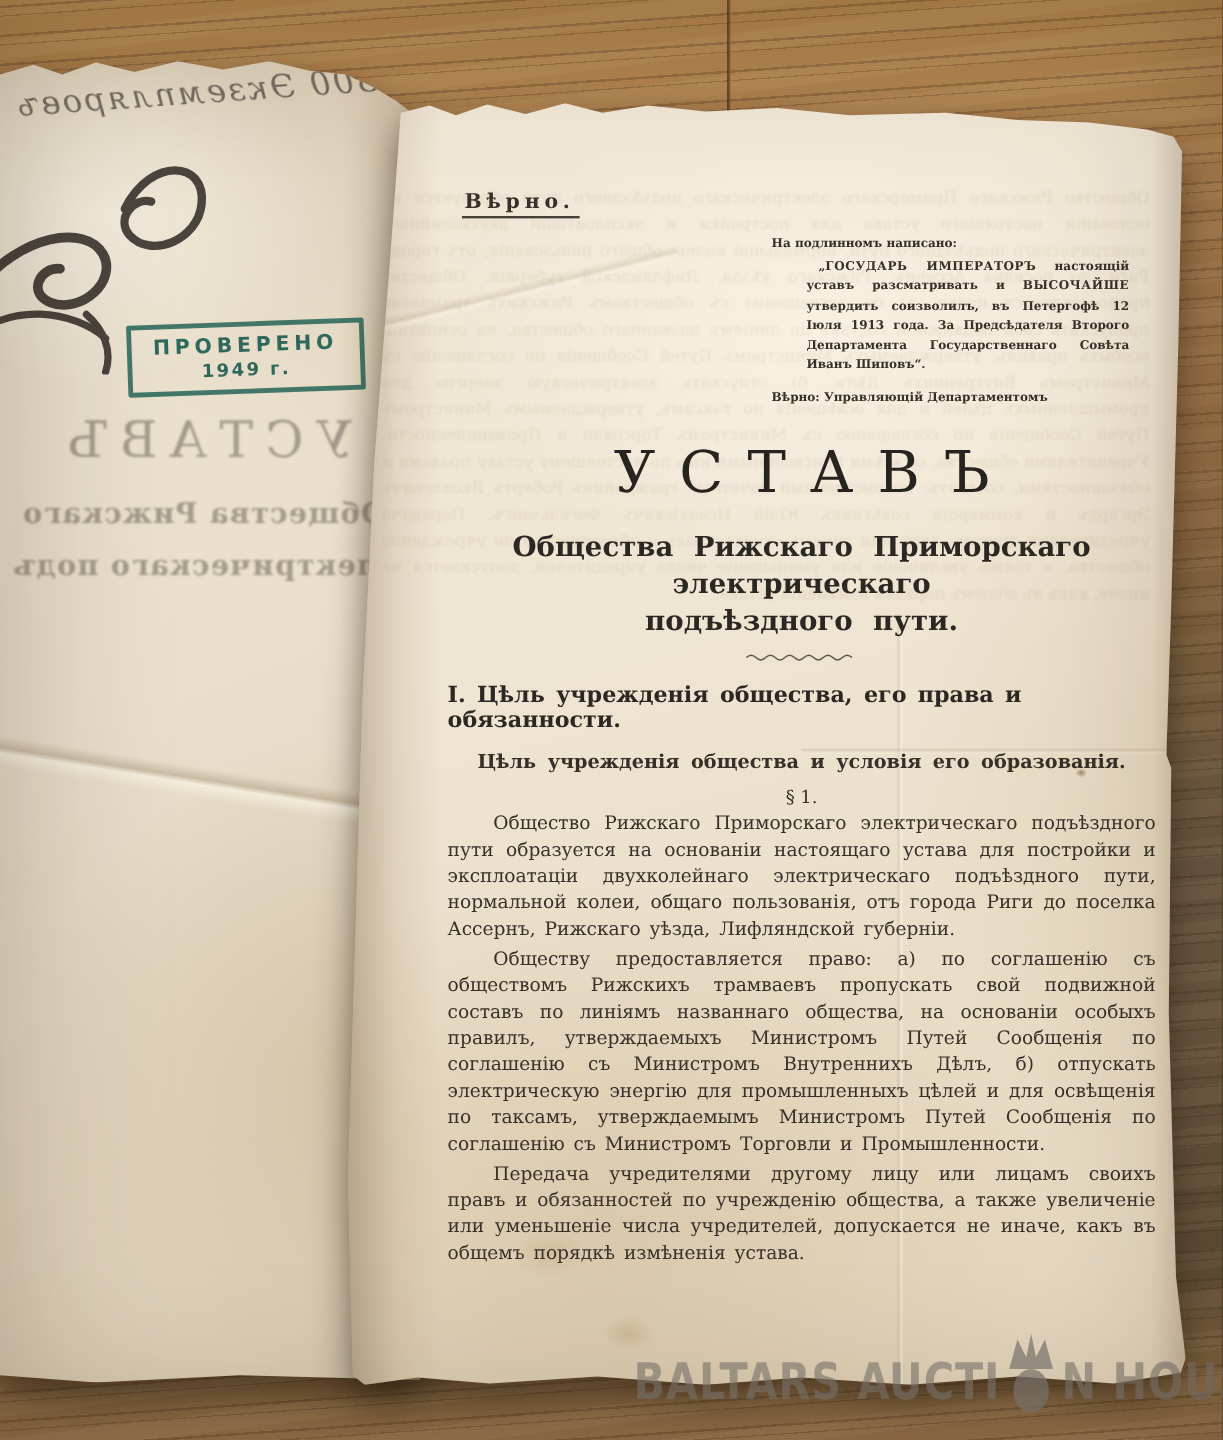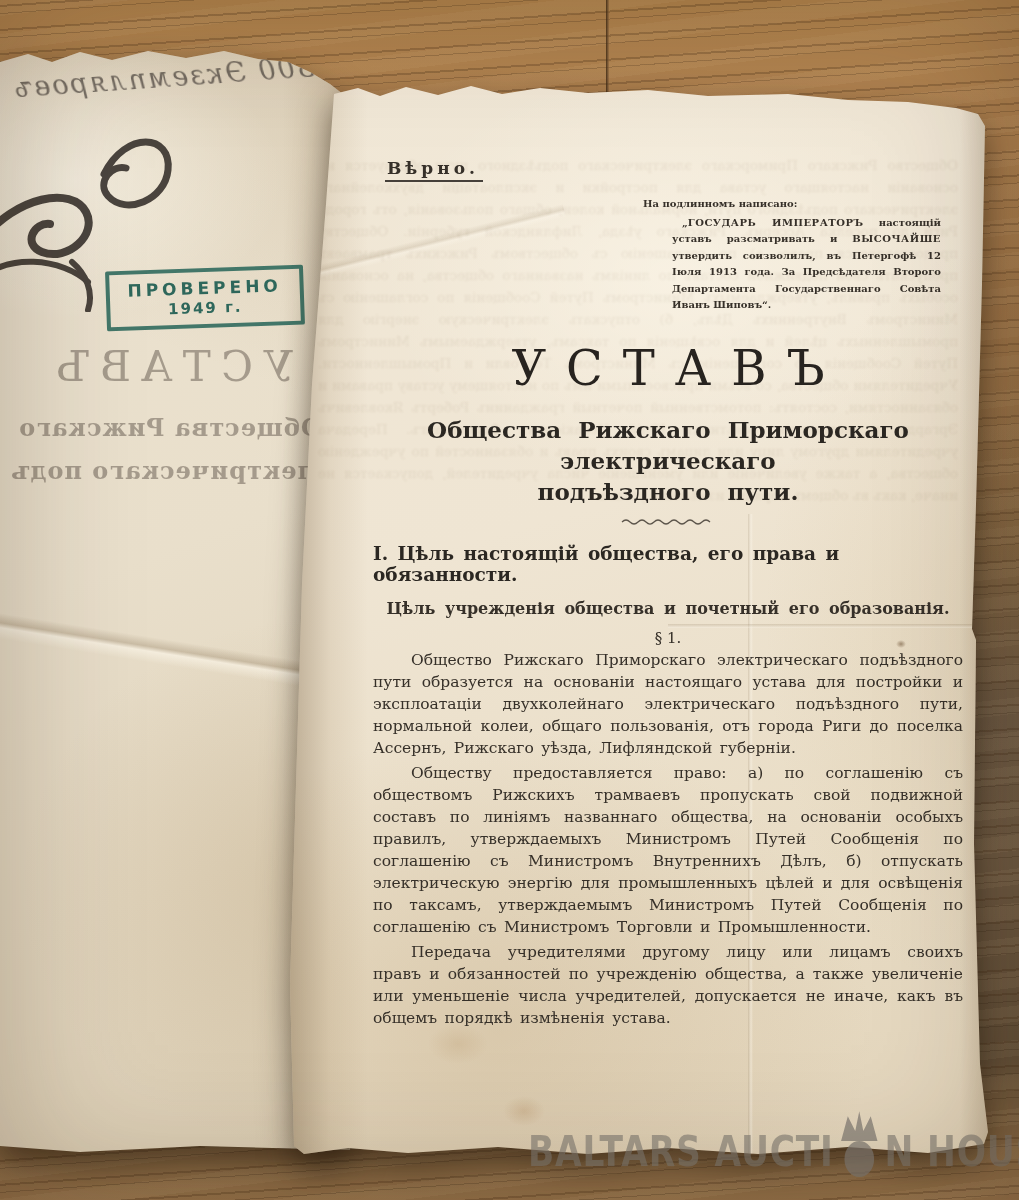--- a/index.html
+++ b/index.html
@@ -202,37 +202,38 @@
       <div class="bleed-layer">Общество Рижскаго Приморскаго электрическаго подъѣздного пути образуется на основаніи настоящаго устава для постройки и эксплоатаціи двухколейнаго электрическаго подъѣздного пути, нормальной колеи, общаго пользованія, отъ города Риги до поселка Ассернъ, Рижскаго уѣзда, Лифляндской губерніи. Обществу предоставляется право: а) по соглашенію съ обществомъ Рижскихъ трамваевъ пропускать свой подвижной составъ по линіямъ названнаго общества, на основаніи особыхъ правилъ, утверждаемыхъ Министромъ Путей Сообщенія по соглашенію съ Министромъ Внутреннихъ Дѣлъ, б) отпускать электрическую энергію для промышленныхъ цѣлей и для освѣщенія по таксамъ, утверждаемымъ Министромъ Путей Сообщенія по соглашенію съ Министромъ Торговли и Промышленности. Учредителями общества, со всѣми присвоенными имъ по настоящему уставу правами и обязанностями, состоятъ: потомственный почетный гражданинъ Робертъ Яковлевичъ Эргардъ и коммерціи совѣтникъ Юлій Исаакіевичъ Фогельзангъ. Передача учредителями другому лицу или лицамъ своихъ правъ и обязанностей по учрежденію общества, а также увеличеніе или уменьшеніе числа учредителей, допускается не иначе, какъ въ общемъ порядкѣ измѣненія устава.</div>
 
       <div class="content">
 
         <span class="kopija">Вѣрно.</span>
 
         <div class="annotation">
           <div class="intro">На подлинномъ написано:</div>
           <div class="quote"><span>„</span><b>ГОСУДАРЬ ИМПЕРАТОРЪ</b><span> настоящій уставъ разсматривать и </span><b>ВЫСОЧАЙШЕ</b><span> утвердить соизволилъ, въ Петергофѣ 12 Іюля 1913 года. За Предсѣдателя Второго Департамента Государственнаго Совѣта Иванъ Шиповъ“.</span></div>
           <div class="verno">
+            <div class="vl1">Вѣрно: Управляющій Департаментомъ</div>
           </div>
         </div>
 
         <h1 class="doc-title">УСТАВЪ</h1>
 
         <div class="doc-subtitle">
           <div>Общества Рижскаго Приморскаго электрическаго</div>
           <div>подъѣздного пути.</div>
         </div>
 
         <svg class="squiggle" width="96" height="10" viewBox="0 0 96 10">
           <path d="M2 5 q4 -4 8 0 t8 0 t8 0 t8 0 t8 0 t8 0 t8 0 t8 0 t8 0 t8 0 t8 0" fill="none" stroke="#5c554b" stroke-width="1.2"></path>
         </svg>
 
-        <h2 class="section-heading">I. Цѣль настоящій общества, его права и обязанности.</h2>
-
-        <h3 class="subsection-heading">Цѣль учрежденія общества и почетный его образованія.</h3>
+        <h2 class="section-heading">I. Цѣль учрежденія общества, его права и обязанности.</h2>
+
+        <h3 class="subsection-heading">Цѣль учрежденія общества и условія его образованія.</h3>
 
         <div class="para-mark">§ 1.</div>
 
         <div class="body-text">
           <p>Общество Рижскаго Приморскаго электрическаго подъѣздного пути образуется на основаніи настоящаго устава для постройки и эксплоатаціи двухколейнаго электрическаго подъѣздного пути, нормальной колеи, общаго пользованія, отъ города Риги до поселка Ассернъ, Рижскаго уѣзда, Лифляндской губерніи.</p>
           <p>Обществу предоставляется право: а) по соглашенію съ обществомъ Рижскихъ трамваевъ пропускать свой подвижной составъ по линіямъ названнаго общества, на основаніи особыхъ правилъ, утверждаемыхъ Министромъ Путей Сообщенія по соглашенію съ Министромъ Внутреннихъ Дѣлъ, б) отпускать электрическую энергію для промышленныхъ цѣлей и для освѣщенія по таксамъ, утверждаемымъ Министромъ Путей Сообщенія по соглашенію съ Министромъ Торговли и Промышленности.</p>
           <p>Передача учредителями другому лицу или лицамъ своихъ правъ и обязанностей по учрежденію общества, а также увеличеніе или уменьшеніе числа учредителей, допускается не иначе, какъ въ общемъ порядкѣ измѣненія устава.</p>
         </div>
 
       </div>

